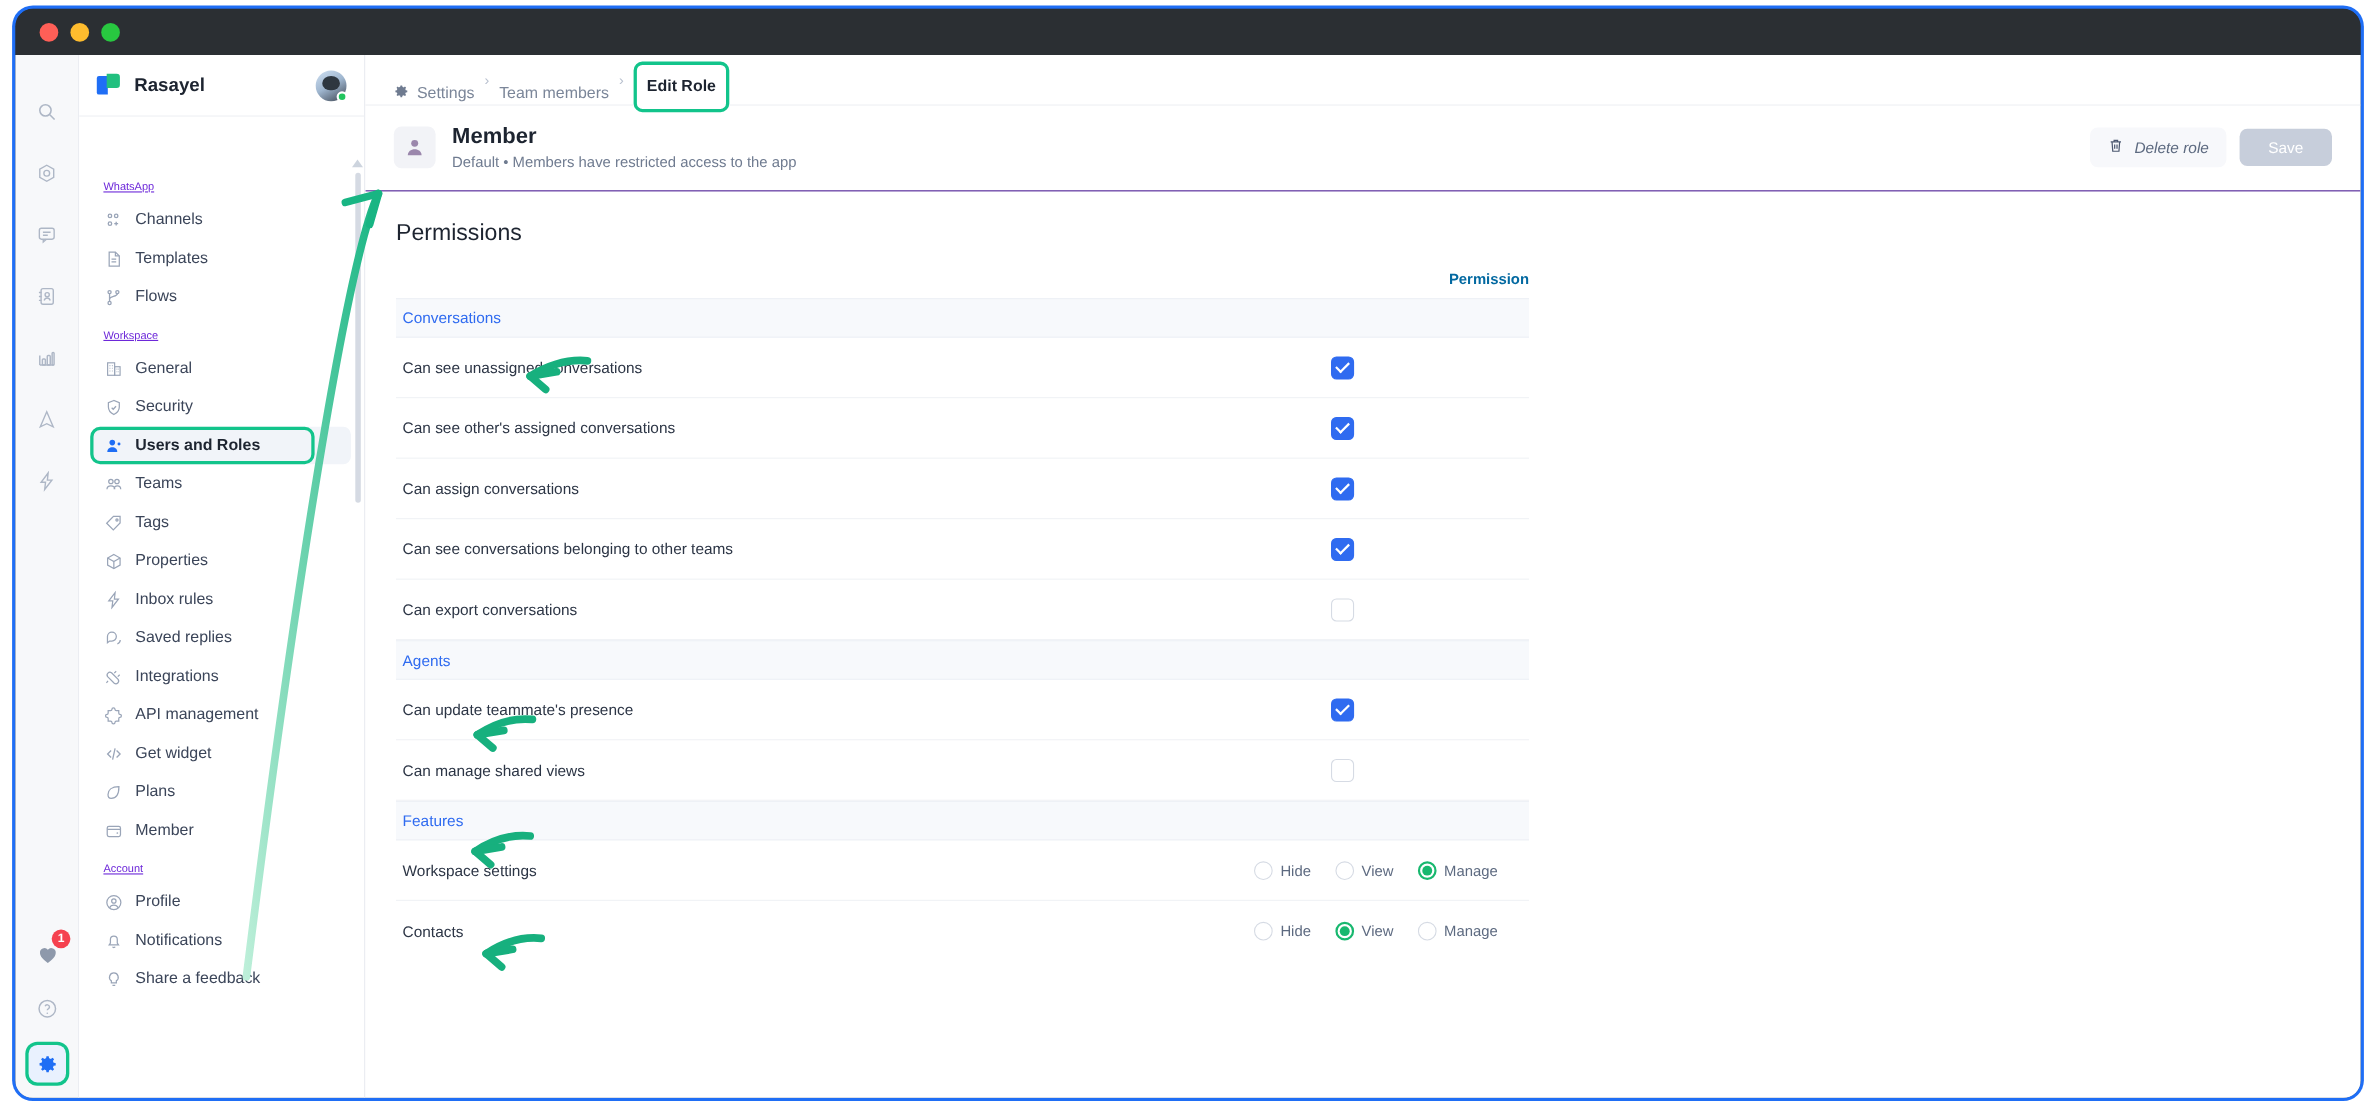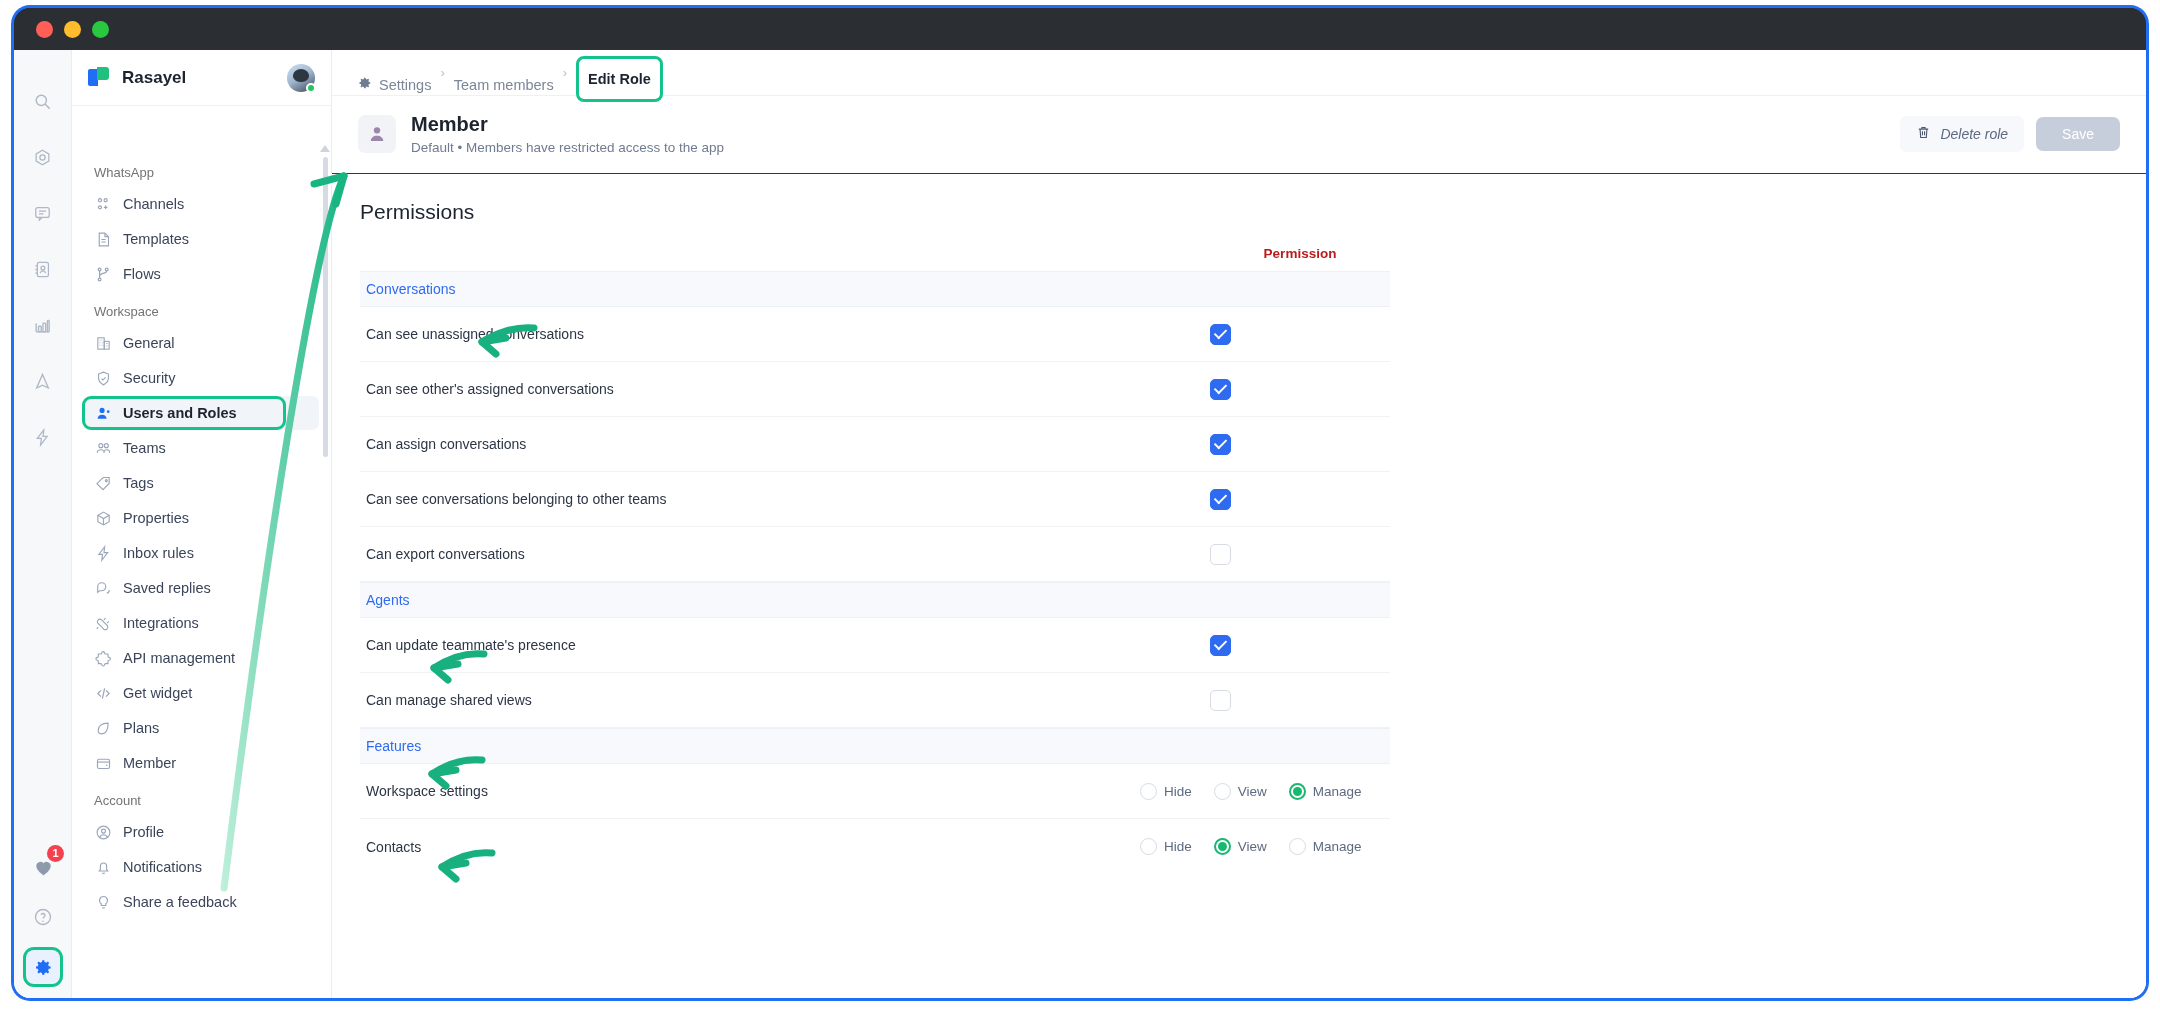--- a/index.html
+++ b/index.html
@@ -128,23 +128,24 @@
     background: #22c55e; border: 2px solid #fff;
   }
 
   #nav-scroll {
     flex: 1;
     padding: 12px 0 10px 0;
     position: relative;
     overflow: hidden;
   }
   .nav-group-title {
-    font-size: 13px; color: #737373;
+    font-size: 10px; color: #6d28d9;
     padding: 12px 16px 6px 22px;
     font-weight: normal;
+    text-decoration: underline;
   }
   .nav-item {
     display: flex; align-items: center;
     gap: 11px;
     height: 34px;
     margin: 1px 12px;
     padding: 0 10px;
     border-radius: 7px;
     font-size: 14.5px;
     color: #3b4559;
@@ -251,22 +252,22 @@
     padding: 0 26px 0 28px;
     margin-bottom: 22px;
   }
   #perm-table { width: 1030px; margin-left: 28px; }
   #perm-col-head {
     display: flex;
     padding-bottom: 10px;
   }
   #perm-col-head .c1 { flex: 1; }
   #perm-col-head .c2 {
-    width: 330px; text-align: center;
-    font-size: 13.5px; font-weight: bold; color: #b91c1c;
+    width: 330px; text-align: right;
+    font-size: 13.5px; font-weight: bold; color: #0369a1;
     padding-left: 150px;
   }
   .section-row {
     background: #f7f9fc;
     border-top: 1px solid #edf0f5;
     border-bottom: 1px solid #edf0f5;
     height: 36px;
     display: flex; align-items: center;
     padding-left: 6px;
     position: relative;

